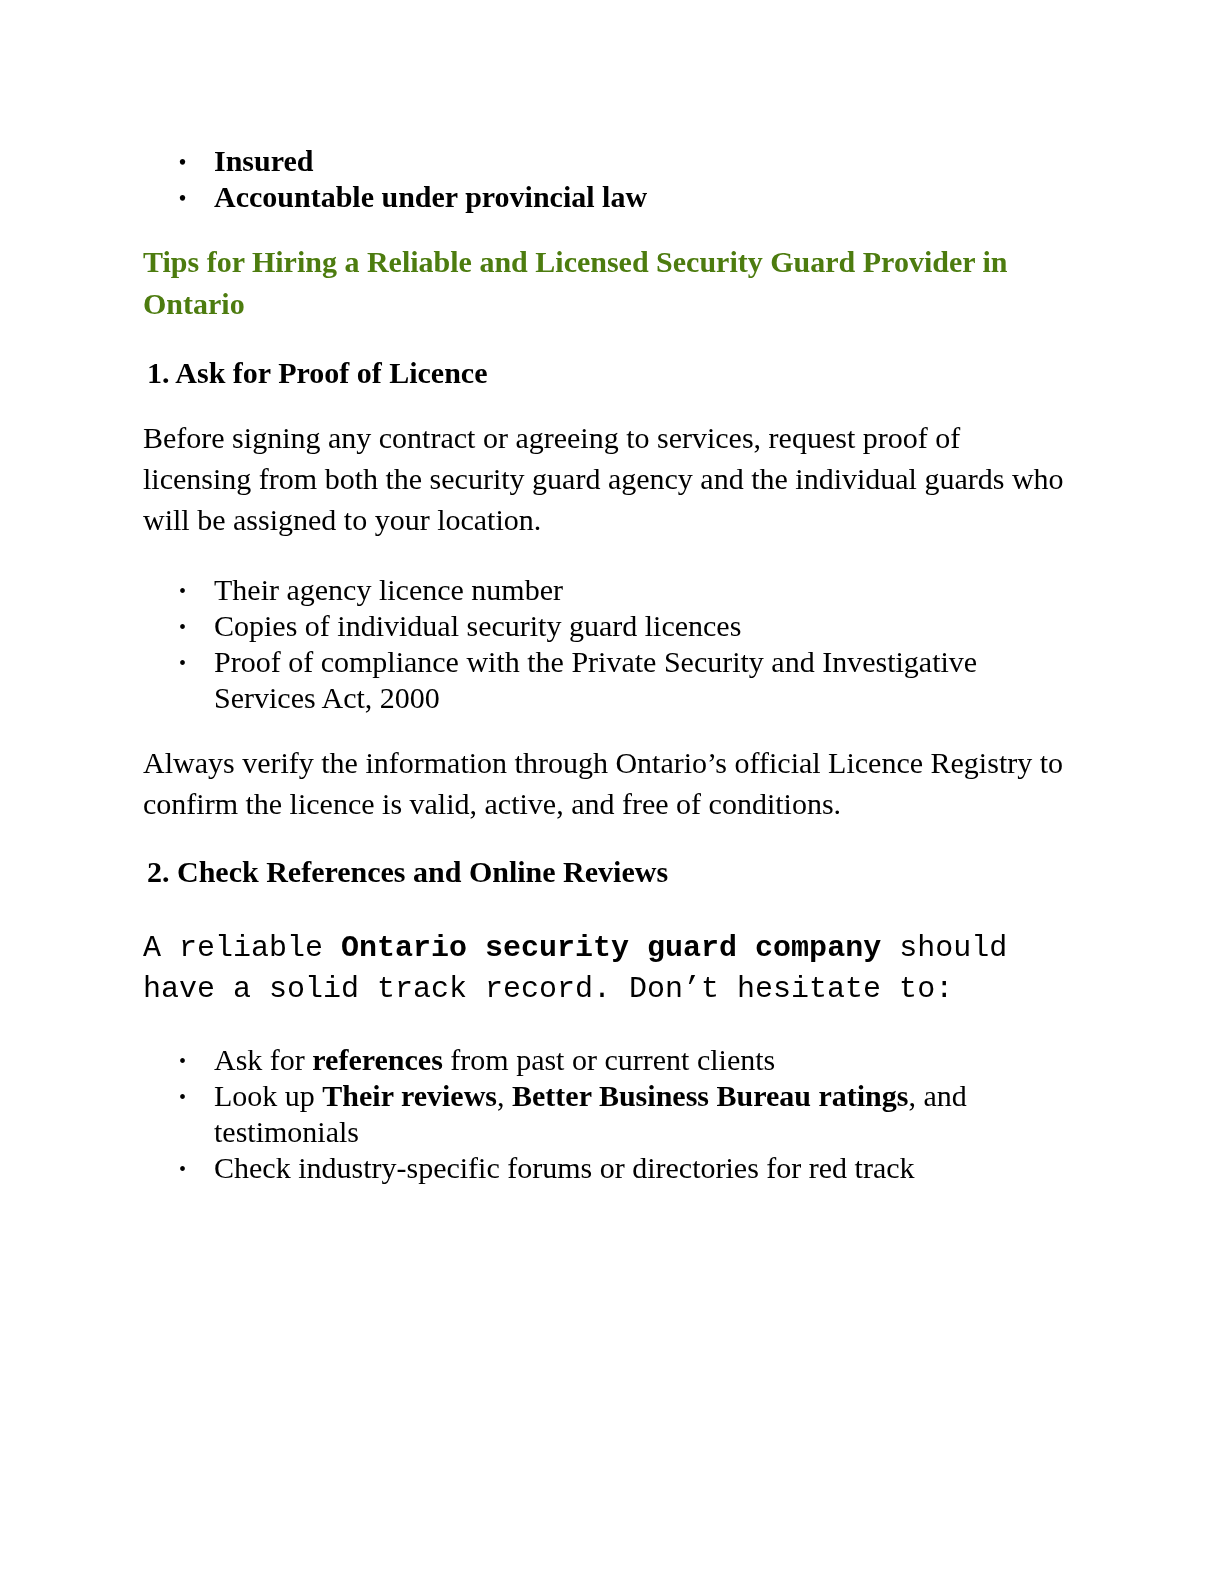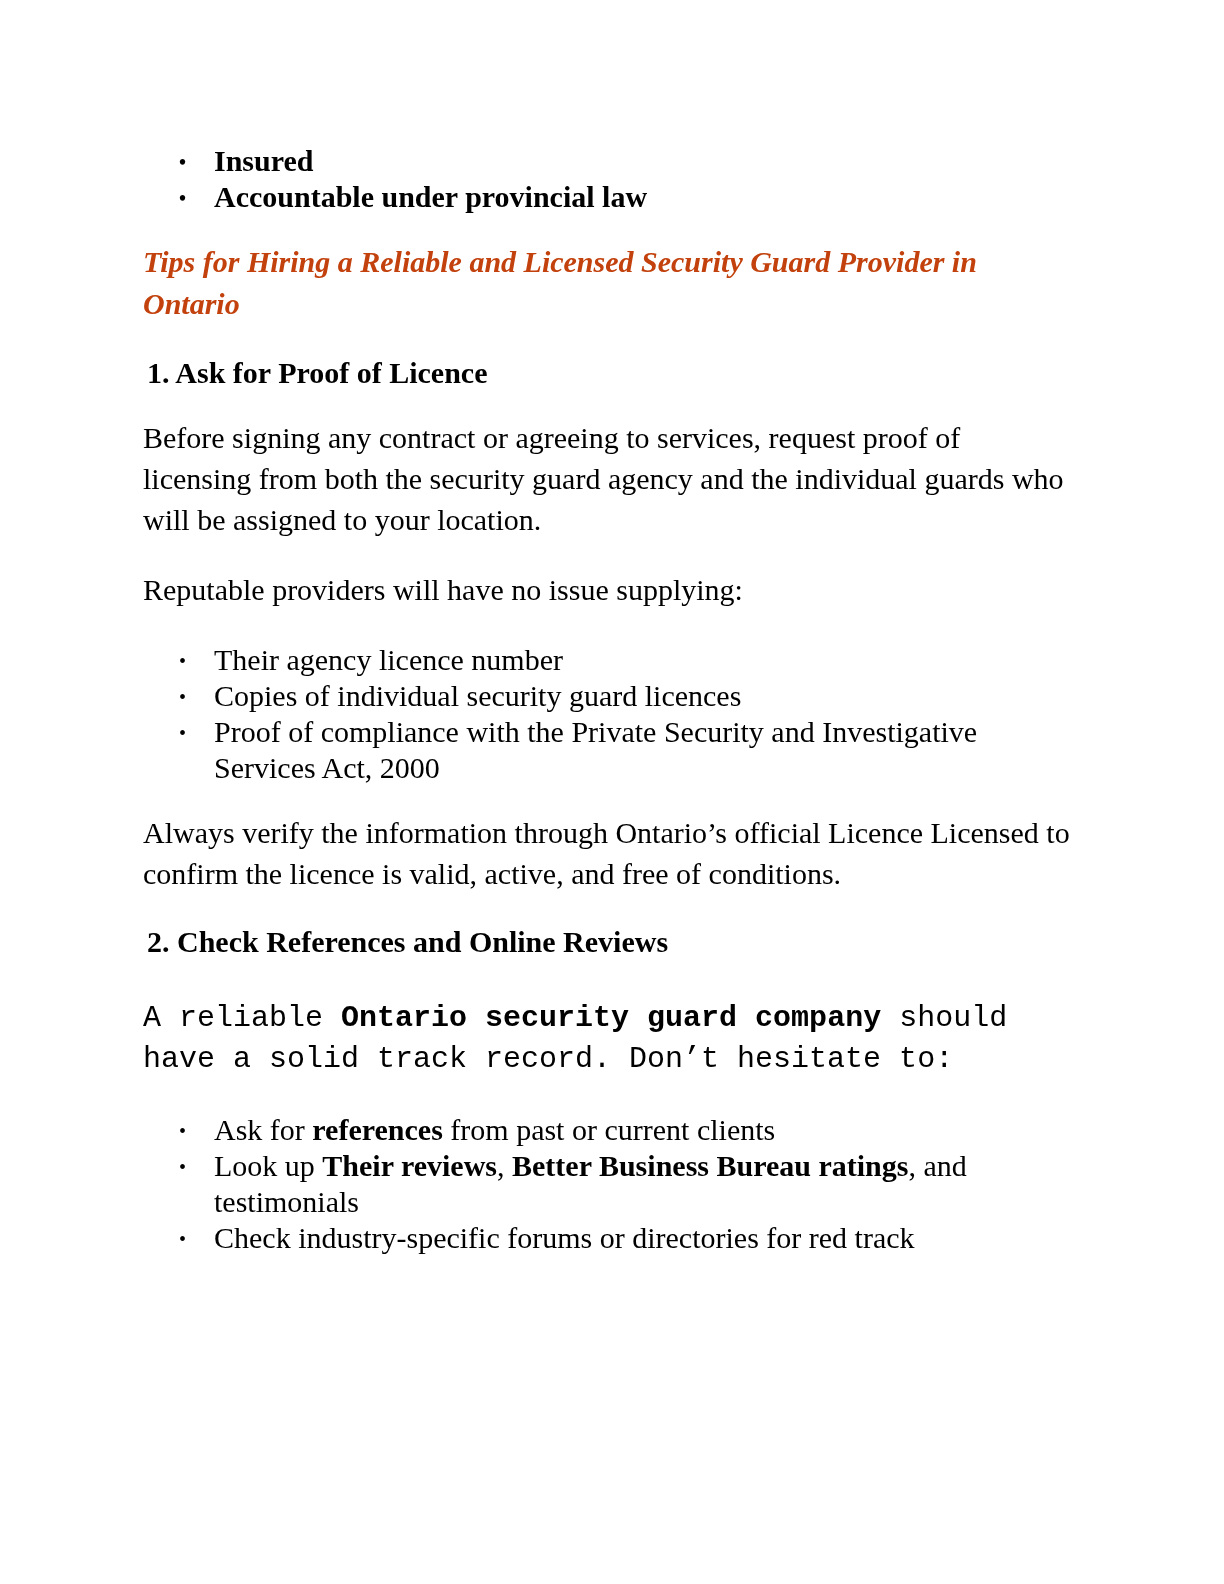--- a/index.html
+++ b/index.html
@@ -34,26 +34,25 @@
   }
   ul.bullets li .bullet {
     position: absolute;
     left: 36px;
     top: 0;
     font-size: 20px;
     line-height: 38px;
   }
   .bold { font-weight: bold; }
   .h-blue {
-    color: #c2410c;
+    color: #4d7c0f;
     font-weight: bold;
     font-size: 30px;
     line-height: 42px;
     margin: 0;
-    font-style: italic;
   }
   .h-black {
     font-weight: bold;
     font-size: 30px;
     line-height: 36px;
     margin: 4px;
   }
   p.para {
     font-size: 30px;
     line-height: 41px;
@@ -76,38 +75,37 @@
     </li>
   </ul>
 
   <h2 class="h-blue" style="margin-top:26px;">Tips for Hiring a Reliable and Licensed Security Guard Provider in Ontario</h2>
 
 
   <h3 class="h-black" style="margin-top:30px;">1. Ask for Proof of Licence</h3>
 
   <p class="para" style="margin-top:26px;">Before signing any contract or agreeing to services, request proof of licensing from both the security guard agency and the individual guards who will be assigned to your location.</p>
 
-  <p class="para" style="margin-top:29px;">Reputable providers will have no issue supplying:</p>
 
   <ul class="bullets" style="margin-top:32px;">
     <li>
       <span class="bullet">•</span>
       <span>Their agency licence number</span>
     </li>
     <li>
       <span class="bullet">•</span>
       <span>Copies of individual security guard licences</span>
     </li>
     <li>
       <span class="bullet">•</span>
       <span>Proof of compliance with the Private Security and Investigative Services Act, 2000</span>
     </li>
   </ul>
 
-  <p class="para" style="margin-top:26px;">Always verify the information through Ontario’s official Licence Licensed to confirm the licence is valid, active, and free of conditions.</p>
+  <p class="para" style="margin-top:26px;">Always verify the information through Ontario’s official Licence Registry to confirm the licence is valid, active, and free of conditions.</p>
 
   <h3 class="h-black" style="margin-top:30px;">2. Check References and Online Reviews</h3>
 
   <p class="para" style="margin-top:38px;font-family:Liberation Mono, monospace;">
     <span>A reliable </span><span class="bold">Ontario security guard company</span><span> should have a solid track record. Don’t hesitate to:</span>
   </p>
 
   <ul class="bullets" style="margin-top:32px;">
     <li>
       <span class="bullet">•</span>

